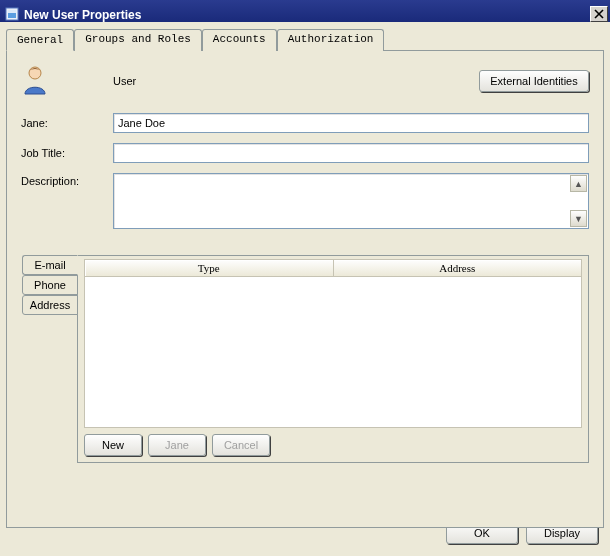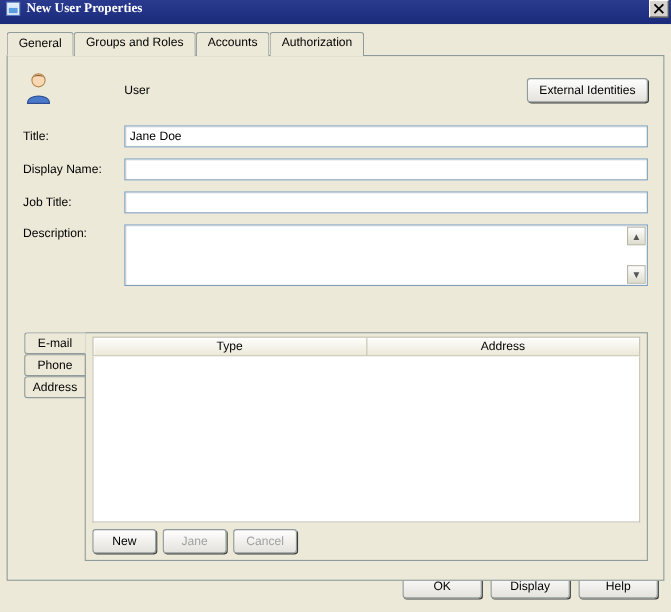--- a/index.html
+++ b/index.html
@@ -9,25 +9,24 @@
     font-size: 11px;
     background:#ece9d8;
     width:610px; height:556px;
     overflow:hidden;
   }
   
   .titlebar {
     height:22px;
     background: linear-gradient(180deg,#2a3b8f 0%,#1a2a7a 100%);
     color:#fff;
-    display:flex; align-items:flex-start;
+    display:flex; align-items:flex-end;
     padding:0 2px 0 4px;
     font-weight:bold;
     font-size:12px;
-    font-family:Liberation Serif, serif;
   }
   .titlebar .icon {
     width:16px; height:16px; margin-right:4px;
     display:inline-flex; align-items:center; justify-content:center;
   }
   .titlebar .title { flex:1; }
   .titlebar .close-btn {
     width:18px; height:16px;
     background:#d6d3ce;
     border:1px solid #fff;
@@ -52,20 +51,21 @@
     padding:3px 10px;
     border:1px solid #919b9c;
     border-bottom:none;
     background:#ece9d8;
     margin-right:0px;
     border-top-left-radius:3px;
     border-top-right-radius:3px;
     cursor:pointer;
     position:relative;
     top:1px;
+    font-family:Liberation Mono, monospace;
   }
   .tab.active {
     background:#fcfcfe;
     background:#ece9d8;
     border-bottom:1px solid #ece9d8;
     top:1px;
     padding-top:4px;
     padding-bottom:4px;
     z-index:3;
   }
@@ -125,21 +125,21 @@
   }
   .scroll-btn {
     width:17px; height:17px;
     background: linear-gradient(#fefefe,#dedbce);
     border:1px solid #b7b7a6;
     display:flex; align-items:center; justify-content:center;
     font-size:9px; color:#555;
   }
 
   .lower {
-    margin-top:42px;
+    margin-top:26px;
     display:flex;
   }
   .sidetabs {
     display:flex; flex-direction:column;
     width:56px;
     position:relative;
     z-index:3;
   }
   .sidetab {
     border:1px solid #919b9c;
@@ -165,20 +165,21 @@
     height:208px;
     position:relative;
     display:flex; flex-direction:column;
   }
   .gridhead {
     display:flex;
     border:1px solid #c6c3b3;
     background:linear-gradient(#fefefe,#ece9d8);
     height:18px;
     box-shadow: inset 1px 1px 0 #fff;
+    font-family: Liberation Serif, serif;
   }
   .gridhead .col {
     flex:1; text-align:center;
     border-right:1px solid #c6c3b3;
     line-height:16px;
   }
   .gridhead .col:last-child{border-right:none;}
   .gridbody {
     flex:1;
     background:#fff;
@@ -232,26 +233,22 @@
           <circle cx="14" cy="8" r="6" fill="#f7d7b4" stroke="#b7864b"></circle>
           <path d="M4 29 C4 20 24 20 24 29 Z" fill="#4a79c9" stroke="#2d4f91"></path>
           <path d="M8 6 Q14 0 20 6 Q18 4 14 4 Q10 4 8 6" fill="#8a5a2a"></path>
         </svg>
       </div>
       <div class="usertype">User</div>
       <button class="btn" style="min-width:110px">External Identities</button>
     </div>
 
     <div class="row">
-      <div class="lbl">Title:</div>
+      <div class="lbl">Jane:</div>
       <div class="field"><input type="text" value="Jane Doe" style=""></div>
-    </div>
-    <div class="row">
-      <div class="lbl">Display Name:</div>
-      <div class="field"><input type="text" value="" style=""></div>
     </div>
     <div class="row">
       <div class="lbl">Job Title:</div>
       <div class="field"><input type="text" value="" style=""></div>
     </div>
     <div class="desc-wrap">
       <div class="lbl">Description:</div>
       <div class="desc-field">
         <div class="desc-scrolltrack">
           <div class="scroll-btn">▲</div>
@@ -278,16 +275,15 @@
           <button class="btn" disabled="">Cancel</button>
         </div>
       </div>
     </div>
 
   </div>
 
   <div class="bottombar">
     <button class="btn">OK</button>
     <button class="btn">Display</button>
-    <button class="btn">Help</button>
   </div>
 
 </div>
 
 </body></html>

